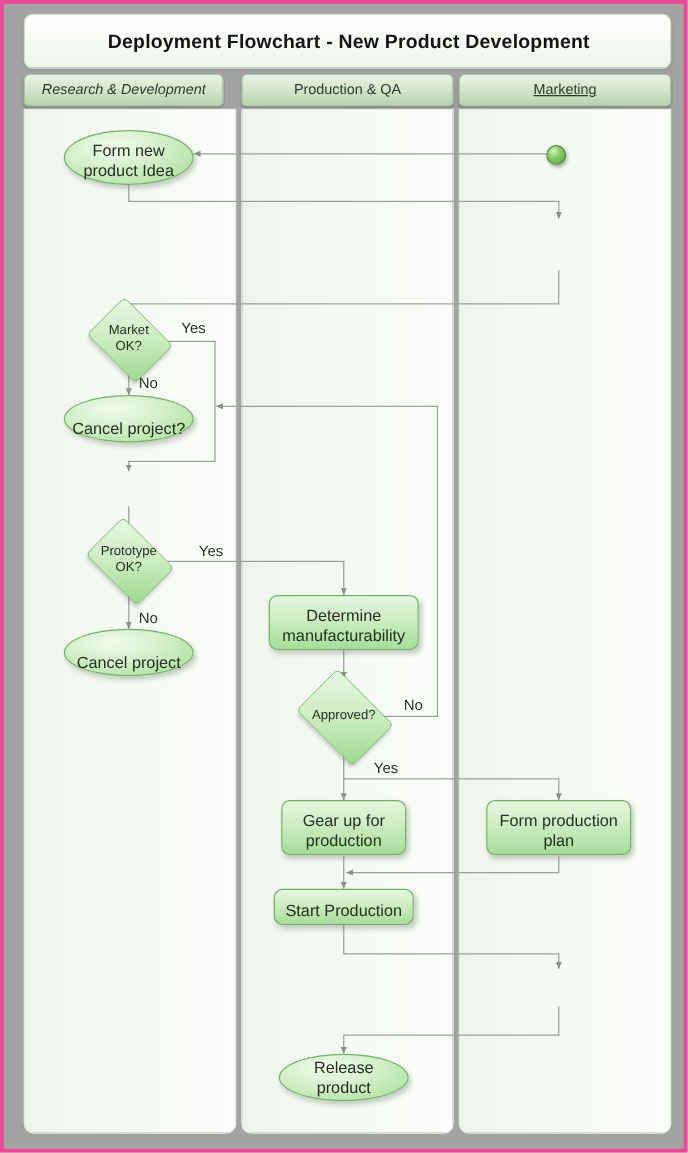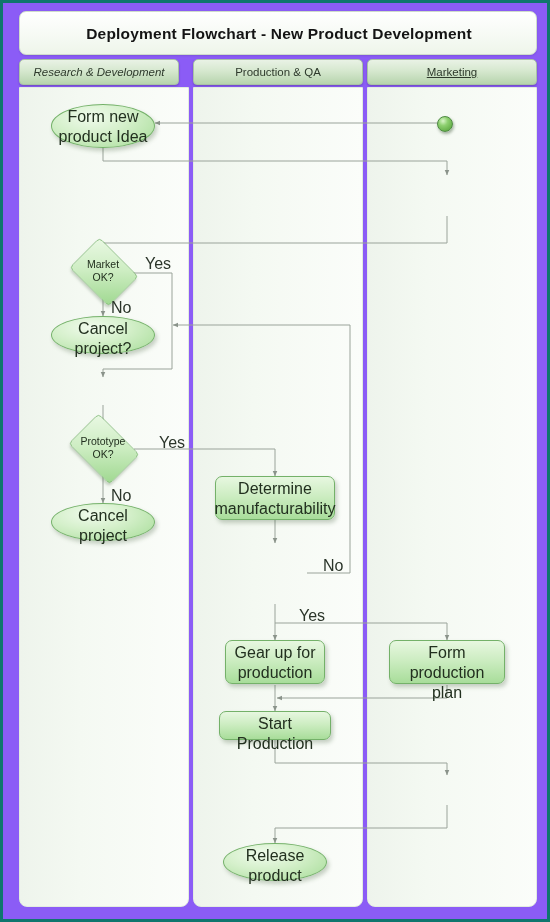--- a/index.html
+++ b/index.html
@@ -1,20 +1,20 @@
 <!DOCTYPE html>
 <html><head>
 <meta charset="utf-8">
 <style>
   html,body{margin:0;padding:0;background:#ffffff;}
   body{width:550px;height:922px;overflow:hidden;
        font-family:"Liberation Sans","DejaVu Sans",sans-serif;}
 
   #frame{position:absolute;left:0;top:0;width:550px;height:922px;
-         box-sizing:border-box;border:3px solid #0f766e;background:#8b5cf6;}
+         box-sizing:border-box;border:3px solid #ec4899;background:#a3a3a3;}
 
   
   #title-bar{position:absolute;left:16px;top:8px;width:518px;height:44px;
      box-sizing:border-box;border:1px solid #cfdccb;border-radius:7px;
      background:linear-gradient(to bottom,#ffffff 0%,#f6faf4 55%,#eef5ea 100%);
      box-shadow:0 1px 2px rgba(0,0,0,.10);}
   #title-text{position:absolute;left:0;top:0;width:518px;height:44px;
      display:flex;align-items:center;justify-content:center;
      font-size:15.5px;font-weight:bold;color:#141414;letter-spacing:.2px;}
 
@@ -35,22 +35,22 @@
      background:linear-gradient(to right,#eef4ec 0%,#f4f9f2 35%,#fbfdfa 100%);}
   .lane-body.l0{left:16px;width:170px;}
   .lane-body.l1{left:190px;width:170px;}
   .lane-body.l2{left:364px;width:170px;}
 
   
   #wires{position:absolute;left:0;top:0;width:550px;height:922px;}
 
   
   .node{position:absolute;box-sizing:border-box;display:flex;
-        align-items:flex-start;justify-content:center;text-align:center;
-        font-size:16px;color:#22301f;line-height:1.25;padding:2px 4px;}
+        align-items:flex-end;justify-content:center;text-align:center;
+        font-size:13px;color:#22301f;line-height:1.25;padding:2px 4px;}
 
   .proc{border:1px solid #74b169;border-radius:7px;
      background:linear-gradient(to bottom,#e7f7e0 0%,#cdedc2 45%,#a8dd9a 100%);
      box-shadow:2px 3px 4px rgba(60,90,55,.28);}
 
   .term{border:1px solid #74b169;border-radius:50%;
      background:radial-gradient(ellipse at 38% 28%,#f0fbec 0%,#d5f0cb 42%,#a6dc97 100%);
      box-shadow:2px 3px 4px rgba(60,90,55,.28);}
 
   .dec-wrap{position:absolute;}
@@ -61,21 +61,21 @@
      box-shadow:2px 3px 4px rgba(60,90,55,.26);}
   .dec-wrap .dtx{position:absolute;left:0;top:0;width:100%;height:100%;
      display:flex;align-items:center;justify-content:center;text-align:center;
      font-size:10.5px;color:#22301f;line-height:1.25;}
 
   #start-node{position:absolute;width:14px;height:14px;border-radius:50%;
      border:1px solid #4e8a43;
      background:radial-gradient(circle at 36% 28%,#d8f5c8 0%,#8ed070 35%,#4f9e33 100%);
      box-shadow:1px 2px 3px rgba(40,70,35,.4);}
 
-  .elabel{position:absolute;font-size:16px;color:#2b352a;white-space:nowrap;}
+  .elabel{position:absolute;font-size:12px;color:#2b352a;white-space:nowrap;}
 </style>
 </head>
 <body>
 
 <div id="frame">
 
   <div id="title-bar">
     <div id="title-text">Deployment Flowchart - New Product Development</div>
   </div>
 
@@ -158,20 +158,24 @@
   </div>
 
   <div class="node term" style="left:48px;top:500px;width:104px;height:38px;">
     <span>Cancel project</span>
   </div>
 
   <div class="node proc" style="left:212px;top:473px;width:120px;height:44px;">
     <span>Determine<br>manufacturability</span>
   </div>
 
+  <div class="dec-wrap" style="left:228px;top:538px;width:88px;height:64px;">
+    <div class="dia"></div>
+    <div class="dtx">Approved?</div>
+  </div>
 
   <div class="node proc" style="left:222px;top:637px;width:100px;height:44px;">
     <span>Gear up for<br>production</span>
   </div>
 
   <div class="node proc" style="left:386px;top:637px;width:116px;height:44px;">
     <span>Form production plan</span>
   </div>
 
   <div class="node proc" style="left:216px;top:708px;width:112px;height:29px;">

